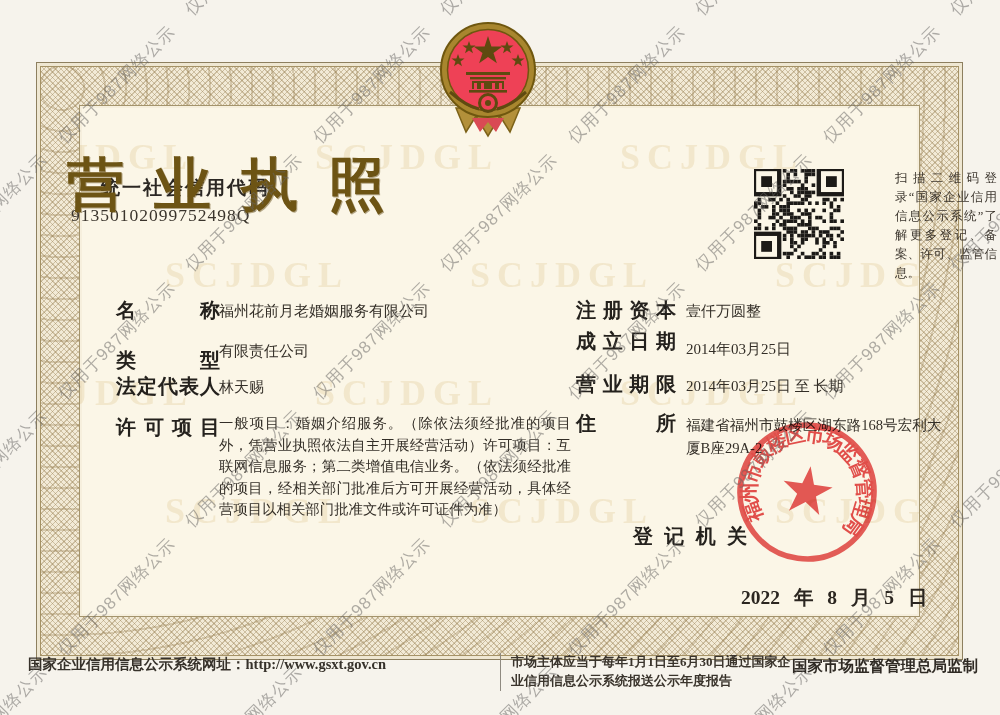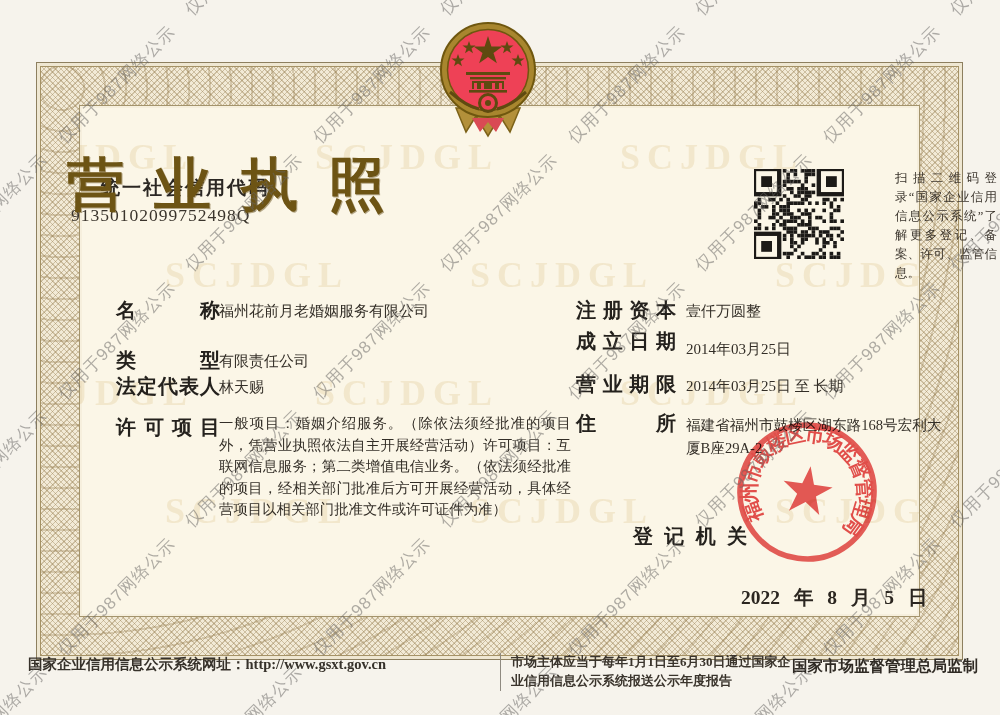--- a/index.html
+++ b/index.html
@@ -55,21 +55,21 @@
   .lbl{
     font-size:20px;font-weight:bold;color:#24211d;
     display:inline-block;text-align:justify;text-align-last:justify;line-height:1.1;
   }
   .val{font-size:15px;color:#332e27;line-height:1.45;}
   .row{position:absolute;}
   .lbl-left{width:104px;}
   .lbl-right{width:100px;}
 
   .val-name{position:absolute;left:182px;top:238px;}
-  .val-type{position:absolute;left:182px;top:278px;margin-top:10px;}
+  .val-type{position:absolute;left:182px;top:278px;}
   .val-rep{position:absolute;left:182px;top:314px;}
   .val-scope{position:absolute;left:182px;top:350px;width:352px;font-size:14.4px;line-height:21.6px;text-align:justify;}
 
   .val-capital{position:absolute;left:649px;top:238px;}
   .val-estdate{position:absolute;left:649px;top:276px;}
   .val-term{position:absolute;left:649px;top:313px;}
   .val-addr{position:absolute;left:649px;top:351px;width:266px;font-size:14.6px;line-height:23px;}
 
   .reg-label{position:absolute;left:596px;top:462px;}
   .reg-label .lbl{width:114px;}

